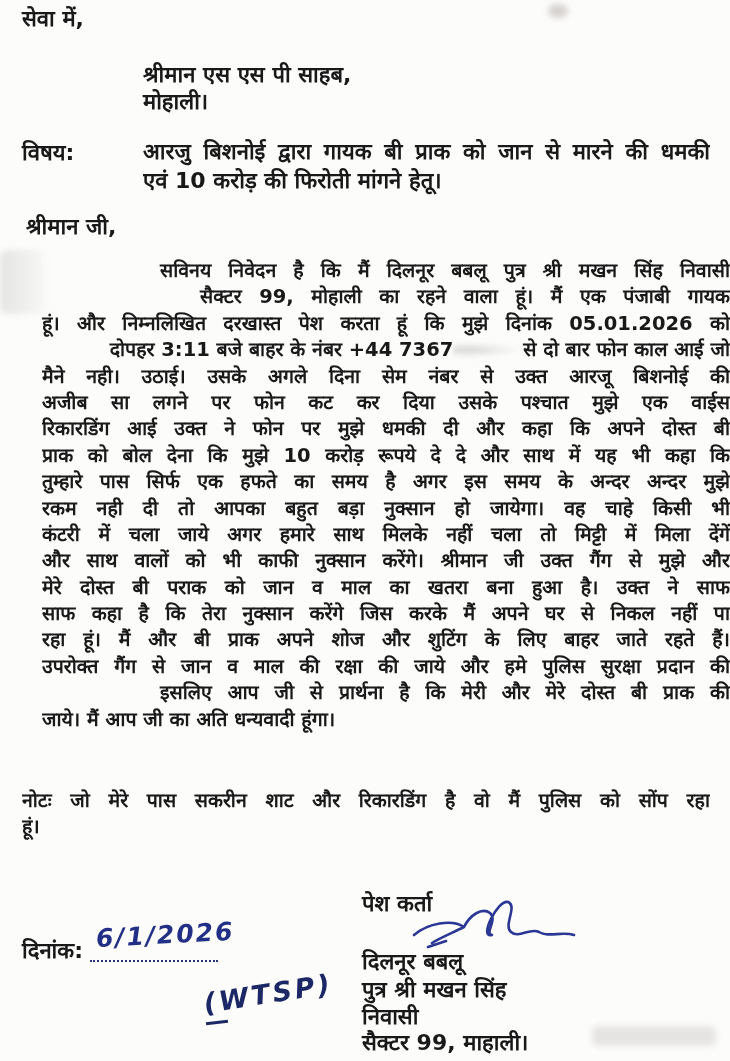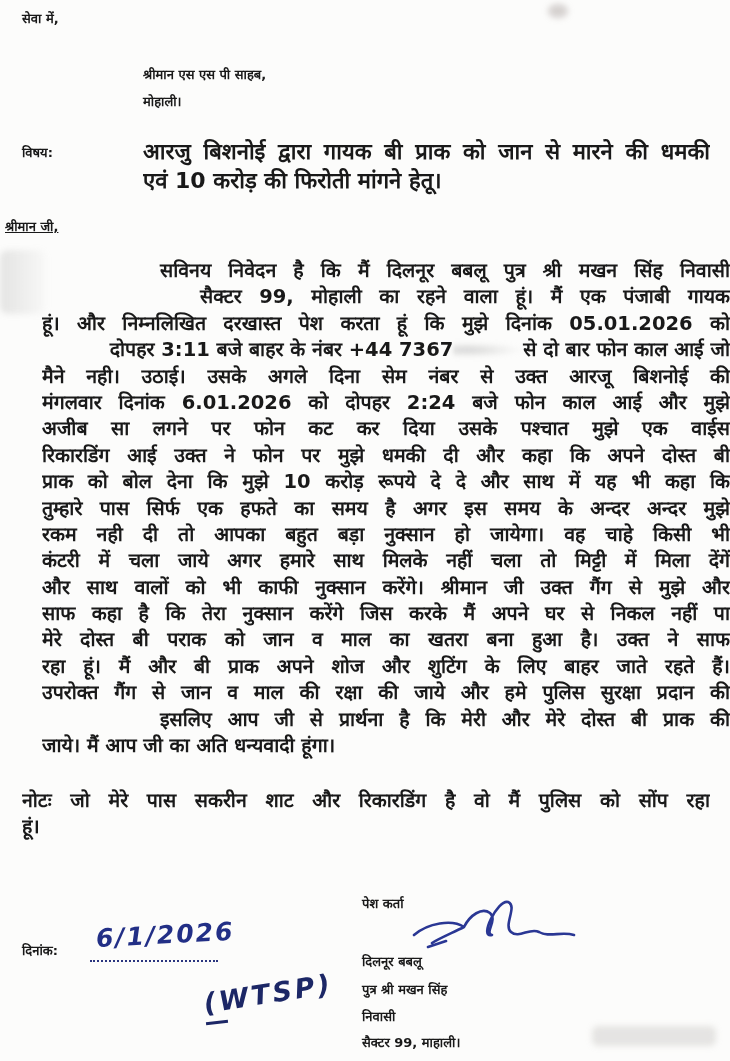--- a/index.html
+++ b/index.html
@@ -5,21 +5,21 @@
   html,body{margin:0;padding:0;background:#ffffff;}
   .page{
     position:relative;
     width:730px;height:1061px;
     background:#fcfcfb;
     font-family:"DejaVu Sans","Liberation Sans",sans-serif;
     font-weight:700;
     color:#191919;
     overflow:hidden;
   }
-  .t{position:absolute;font-size:13px;line-height:26.5px;white-space:nowrap;}
+  .t{position:absolute;font-size:22px;line-height:26.5px;white-space:nowrap;}
   .body-block{position:absolute;left:22px;top:258px;width:688px;margin-left:20px;}
   .bl{
     height:26.4px;overflow:hidden;
     font-size:19.5px;line-height:26.4px;
     text-align:justify;text-align-last:justify;
   }
   .bl.noj{text-align:left;text-align-last:left;}
   .ind1{padding-left:118px;}
   .ind2{padding-left:158px;}
   .phone-line{display:flex;justify-content:flex-end;align-items:baseline;}
@@ -65,42 +65,41 @@
 
   <div class="t" style="left:143px;top:62px;">श्रीमान एस एस पी साहब,</div>
   <div class="t" style="left:143px;top:89px;">मोहाली।</div>
 
   <div class="t" style="left:22px;top:140px;">विषय:</div>
   <div class="subject-block">
     <div class="sl">आरजु बिशनोई द्वारा गायक बी प्राक को जान से मारने की धमकी</div>
     <div class="sl noj">एवं 10 करोड़ की फिरोती मांगने हेतू।</div>
   </div>
 
-  <div class="t" style="left:5px;top:214px;text-decoration:underline;">श्रीमान जी,</div>
+  <div class="t" style="left:26px;top:214px;">श्रीमान जी,</div>
 
   <div class="body-block">
     <div class="bl ind1">सविनय निवेदन है कि मैं दिलनूर बबलू पुत्र श्री मखन सिंह निवासी</div>
     <div class="bl ind2">सैक्टर 99, मोहाली का रहने वाला हूं। मैं एक पंजाबी गायक</div>
     <div class="bl">हूं। और निम्नलिखित दरखास्त पेश करता हूं कि मुझे दिनांक 05.01.2026 को</div>
     <div class="bl noj phone-line">
       <span>दोपहर 3:11 बजे बाहर के नंबर +44 7367</span>
       <span class="phone-smudge"></span>
       <span>से दो बार फोन काल आई जो</span>
     </div>
     <div class="bl">मैने नही। उठाई। उसके अगले दिना सेम नंबर से उक्त आरजू बिशनोई की</div>
-    <div class="bl">मंगलवार दिनांक 6.01.2026 को दोपहर 2:24 बजे फोन काल आई और मुझे</div>
     <div class="bl">अजीब सा लगने पर फोन कट कर दिया उसके पश्चात मुझे एक वाईस</div>
     <div class="bl">रिकारडिंग आई उक्त ने फोन पर मुझे धमकी दी और कहा कि अपने दोस्त बी</div>
     <div class="bl">प्राक को बोल देना कि मुझे 10 करोड़ रूपये दे दे और साथ में यह भी कहा कि</div>
     <div class="bl">तुम्हारे पास सिर्फ एक हफते का समय है अगर इस समय के अन्दर अन्दर मुझे</div>
     <div class="bl">रकम नही दी तो आपका बहुत बड़ा नुक्सान हो जायेगा। वह चाहे किसी भी</div>
     <div class="bl">कंटरी में चला जाये अगर हमारे साथ मिलके नहीं चला तो मिट्टी में मिला देंगें</div>
     <div class="bl">और साथ वालों को भी काफी नुक्सान करेंगे। श्रीमान जी उक्त गैंग से मुझे और</div>
+    <div class="bl">मेरे दोस्त बी पराक को जान व माल का खतरा बना हुआ है। उक्त ने साफ</div>
     <div class="bl">साफ कहा है कि तेरा नुक्सान करेंगे जिस करके मैं अपने घर से निकल नहीं पा</div>
-    <div class="bl">मेरे दोस्त बी पराक को जान व माल का खतरा बना हुआ है। उक्त ने साफ</div>
     <div class="bl">रहा हूं। मैं और बी प्राक अपने शोज और शुटिंग के लिए बाहर जाते रहते हैं।</div>
     <div class="bl">उपरोक्त गैंग से जान व माल की रक्षा की जाये और हमे पुलिस सुरक्षा प्रदान की</div>
     <div class="bl ind1">इसलिए आप जी से प्रार्थना है कि मेरी और मेरे दोस्त बी प्राक की</div>
     <div class="bl noj">जाये।  मैं आप जी का अति धन्यवादी हूंगा।</div>
   </div>
 
   <div class="note-block">
     <div class="bl">नोटः जो मेरे पास सकरीन शाट और रिकारडिंग है वो मैं पुलिस को सोंप रहा</div>
     <div class="bl noj">हूं।</div>
   </div>

